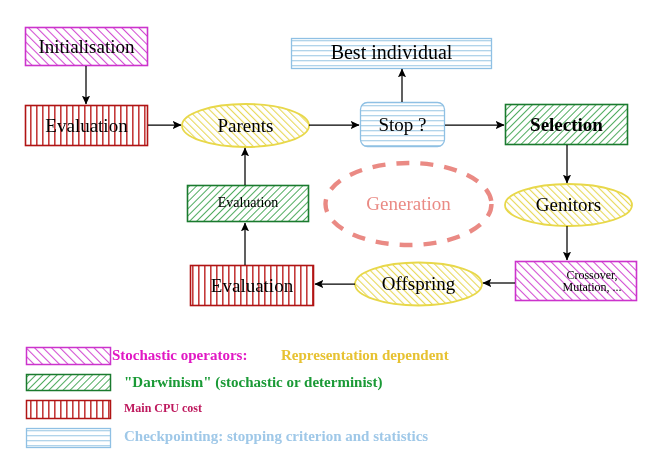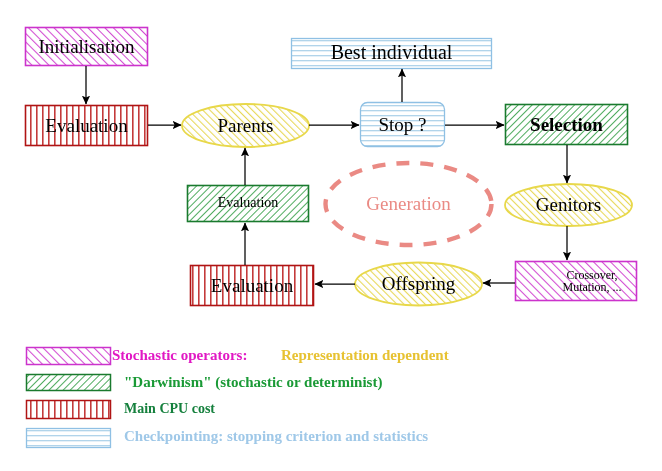--- a/index.html
+++ b/index.html
@@ -126,17 +126,17 @@
   <div class="node-label" style="left:355px;top:262px;width:127px;height:43px;font-size:19px;">Offspring</div>
 
   <div class="node-label" style="left:515px;top:261px;width:122px;height:40px;font-size:12px;white-space:pre-line;margin-left:16px;">Crossover,
 Mutation, ...</div>
 
   <div class="legend-text" style="left:112px;top:347px;font-size:15px;color:#e118c4;">Stochastic operators:</div>
   <div class="legend-text" style="left:281px;top:347px;font-size:15px;color:#e7c232;">Representation dependent</div>
 
   <div class="legend-text" style="left:124px;top:374px;font-size:15px;color:#1a9a36;">"Darwinism" (stochastic or determinist)</div>
 
-  <div class="legend-text" style="left:124px;top:401px;font-size:14px;color:#15803d;">Main CPU cost</div>
+  <div class="legend-text" style="left:124px;top:401px;font-size:12px;color:#be185d;">Main CPU cost</div>
 
   <div class="legend-text" style="left:124px;top:428px;font-size:15px;color:#9fc8e8;">Checkpointing: stopping criterion and statistics</div>
 
 </div>
 
 </body></html>

